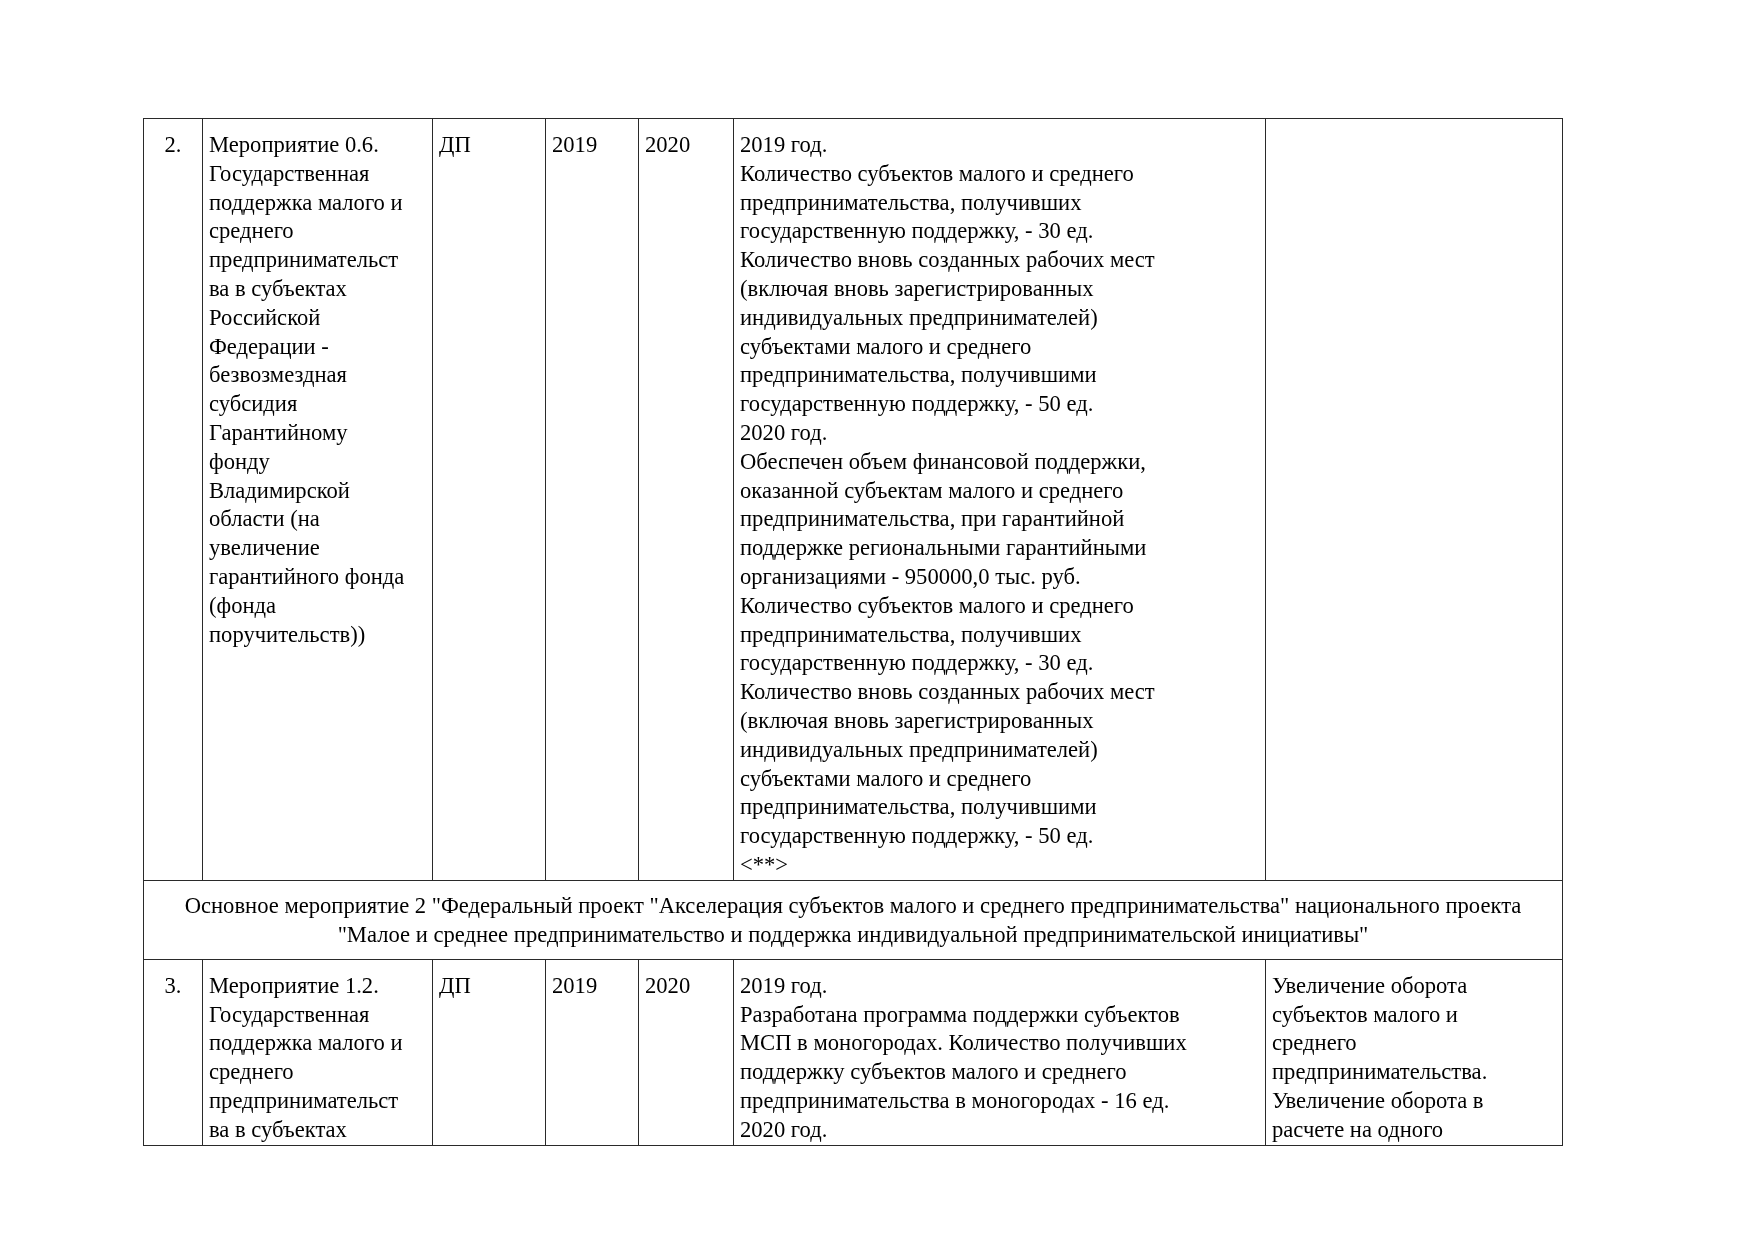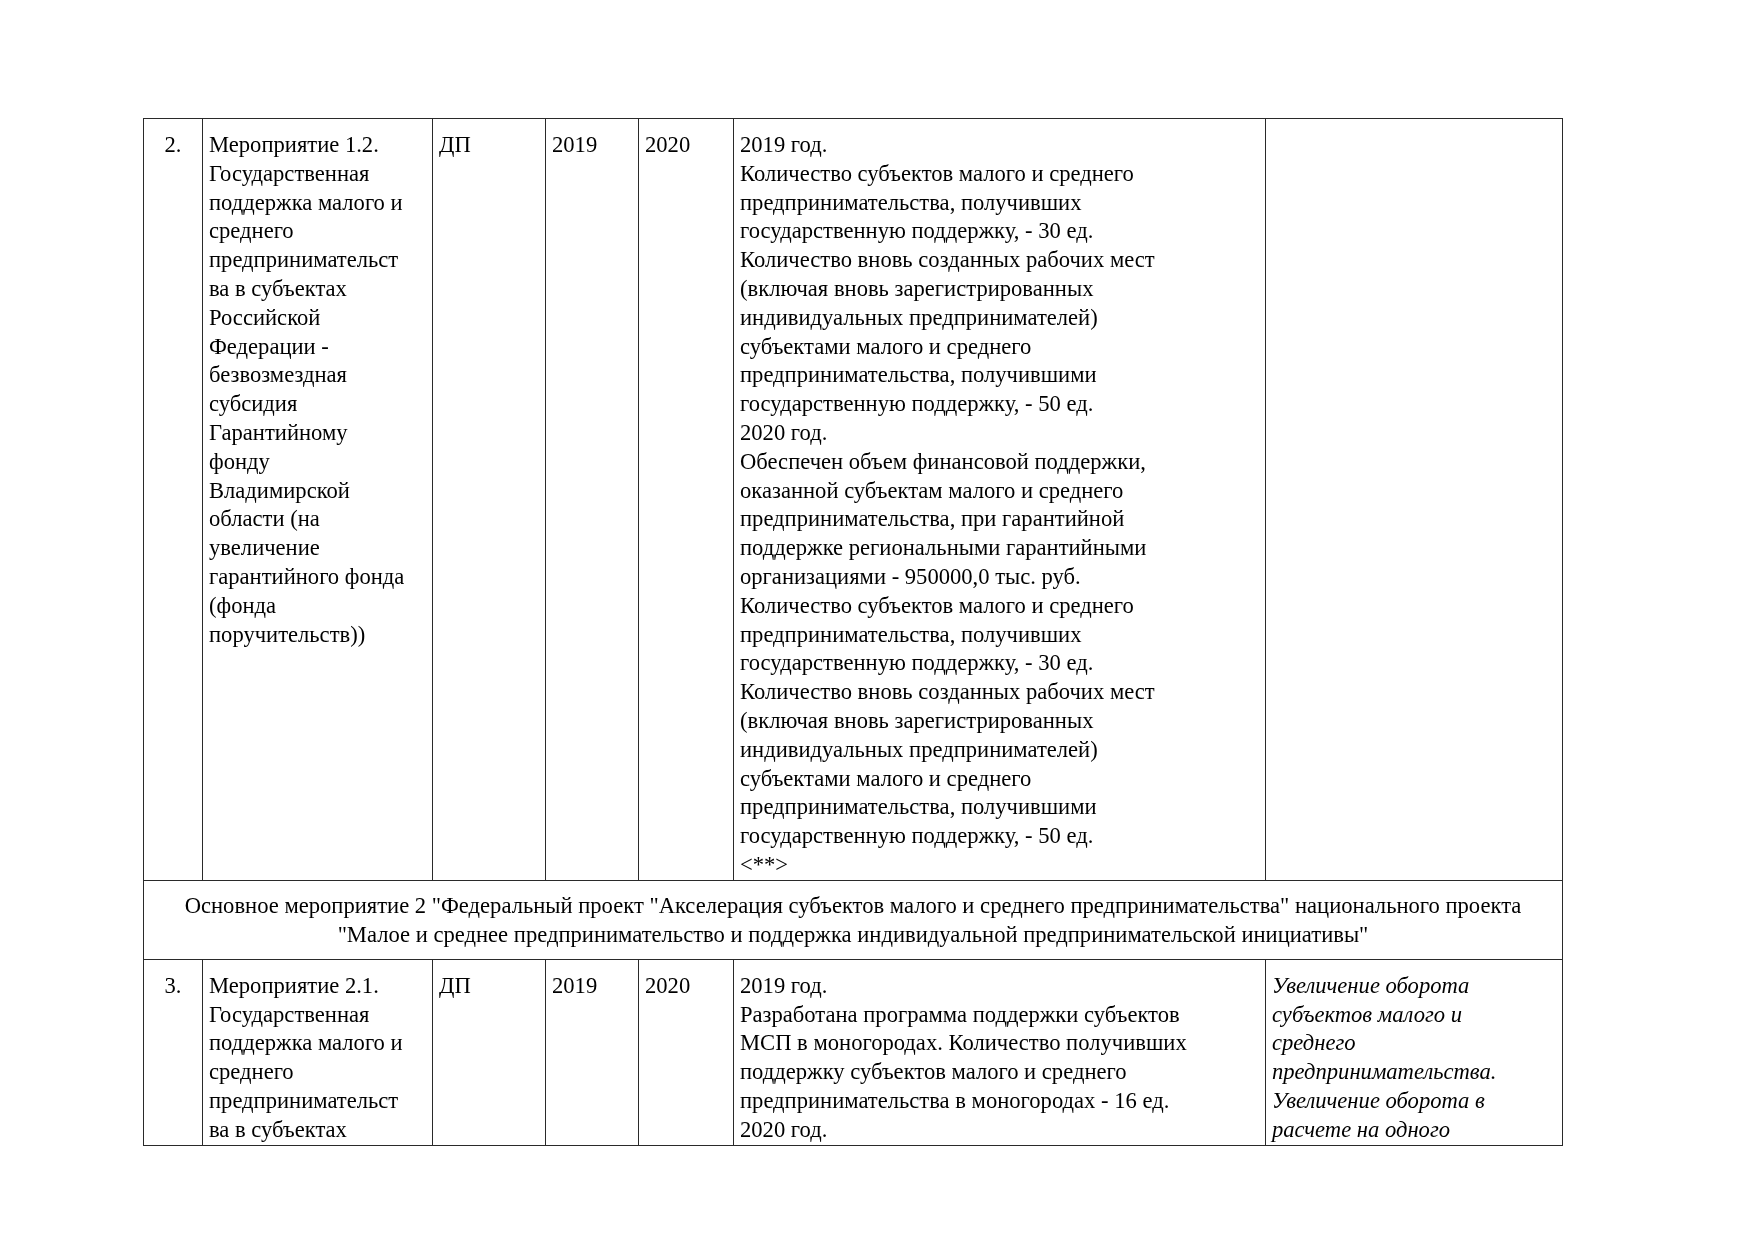--- a/index.html
+++ b/index.html
@@ -43,21 +43,21 @@
   col.c-exec   { width: 113px; }
   col.c-start  { width: 93px; }
   col.c-end    { width: 95px; }
   col.c-result { width: 532px; }
   col.c-link   { width: 297px; }
 
   td.num { text-align: center; }
   td.year { text-align: left; }
   td.name { padding-left: 6px; padding-right: 4px; }
   td.result { padding-left: 8px; padding-right: 4px; }
-  td.link { padding-left: 6px; font-style: italic; }
+  td.link { padding-left: 6px; }
 
   tr.row-1 td { height: 733px; padding-bottom: 0; }
   tr.section-row td {
     text-align: center;
     vertical-align: middle;
     padding: 10px 8px 8px 8px;
     height: 60px;
     white-space: normal;
   }
   tr.row-3 td { height: 168px; padding-bottom: 0; }
@@ -72,21 +72,21 @@
       <col class="c-name">
       <col class="c-exec">
       <col class="c-start">
       <col class="c-end">
       <col class="c-result">
       <col class="c-link">
     </colgroup>
     <tbody>
       <tr class="row-1">
         <td class="num">2.</td>
-        <td class="name">Мероприятие 1.2.
+        <td class="name">Мероприятие 0.6.
 Государственная
 поддержка малого и
 среднего
 предпринимательст
 ва в субъектах
 Российской
 Федерации -
 безвозмездная
 субсидия
 Гарантийному
@@ -126,21 +126,21 @@
 предпринимательства, получившими
 государственную поддержку, - 50 ед.
 &lt;**&gt;</td>
         <td class="link"></td>
       </tr>
       <tr class="section-row">
         <td colspan="7">Основное мероприятие 2 "Федеральный проект "Акселерация субъектов малого и среднего предпринимательства" национального проекта "Малое и среднее предпринимательство и поддержка индивидуальной предпринимательской инициативы"</td>
       </tr>
       <tr class="row-3">
         <td class="num">3.</td>
-        <td class="name">Мероприятие 2.1.
+        <td class="name">Мероприятие 1.2.
 Государственная
 поддержка малого и
 среднего
 предпринимательст
 ва в субъектах</td>
         <td class="exec">ДП</td>
         <td class="year">2019</td>
         <td class="year">2020</td>
         <td class="result">2019 год.
 Разработана программа поддержки субъектов

